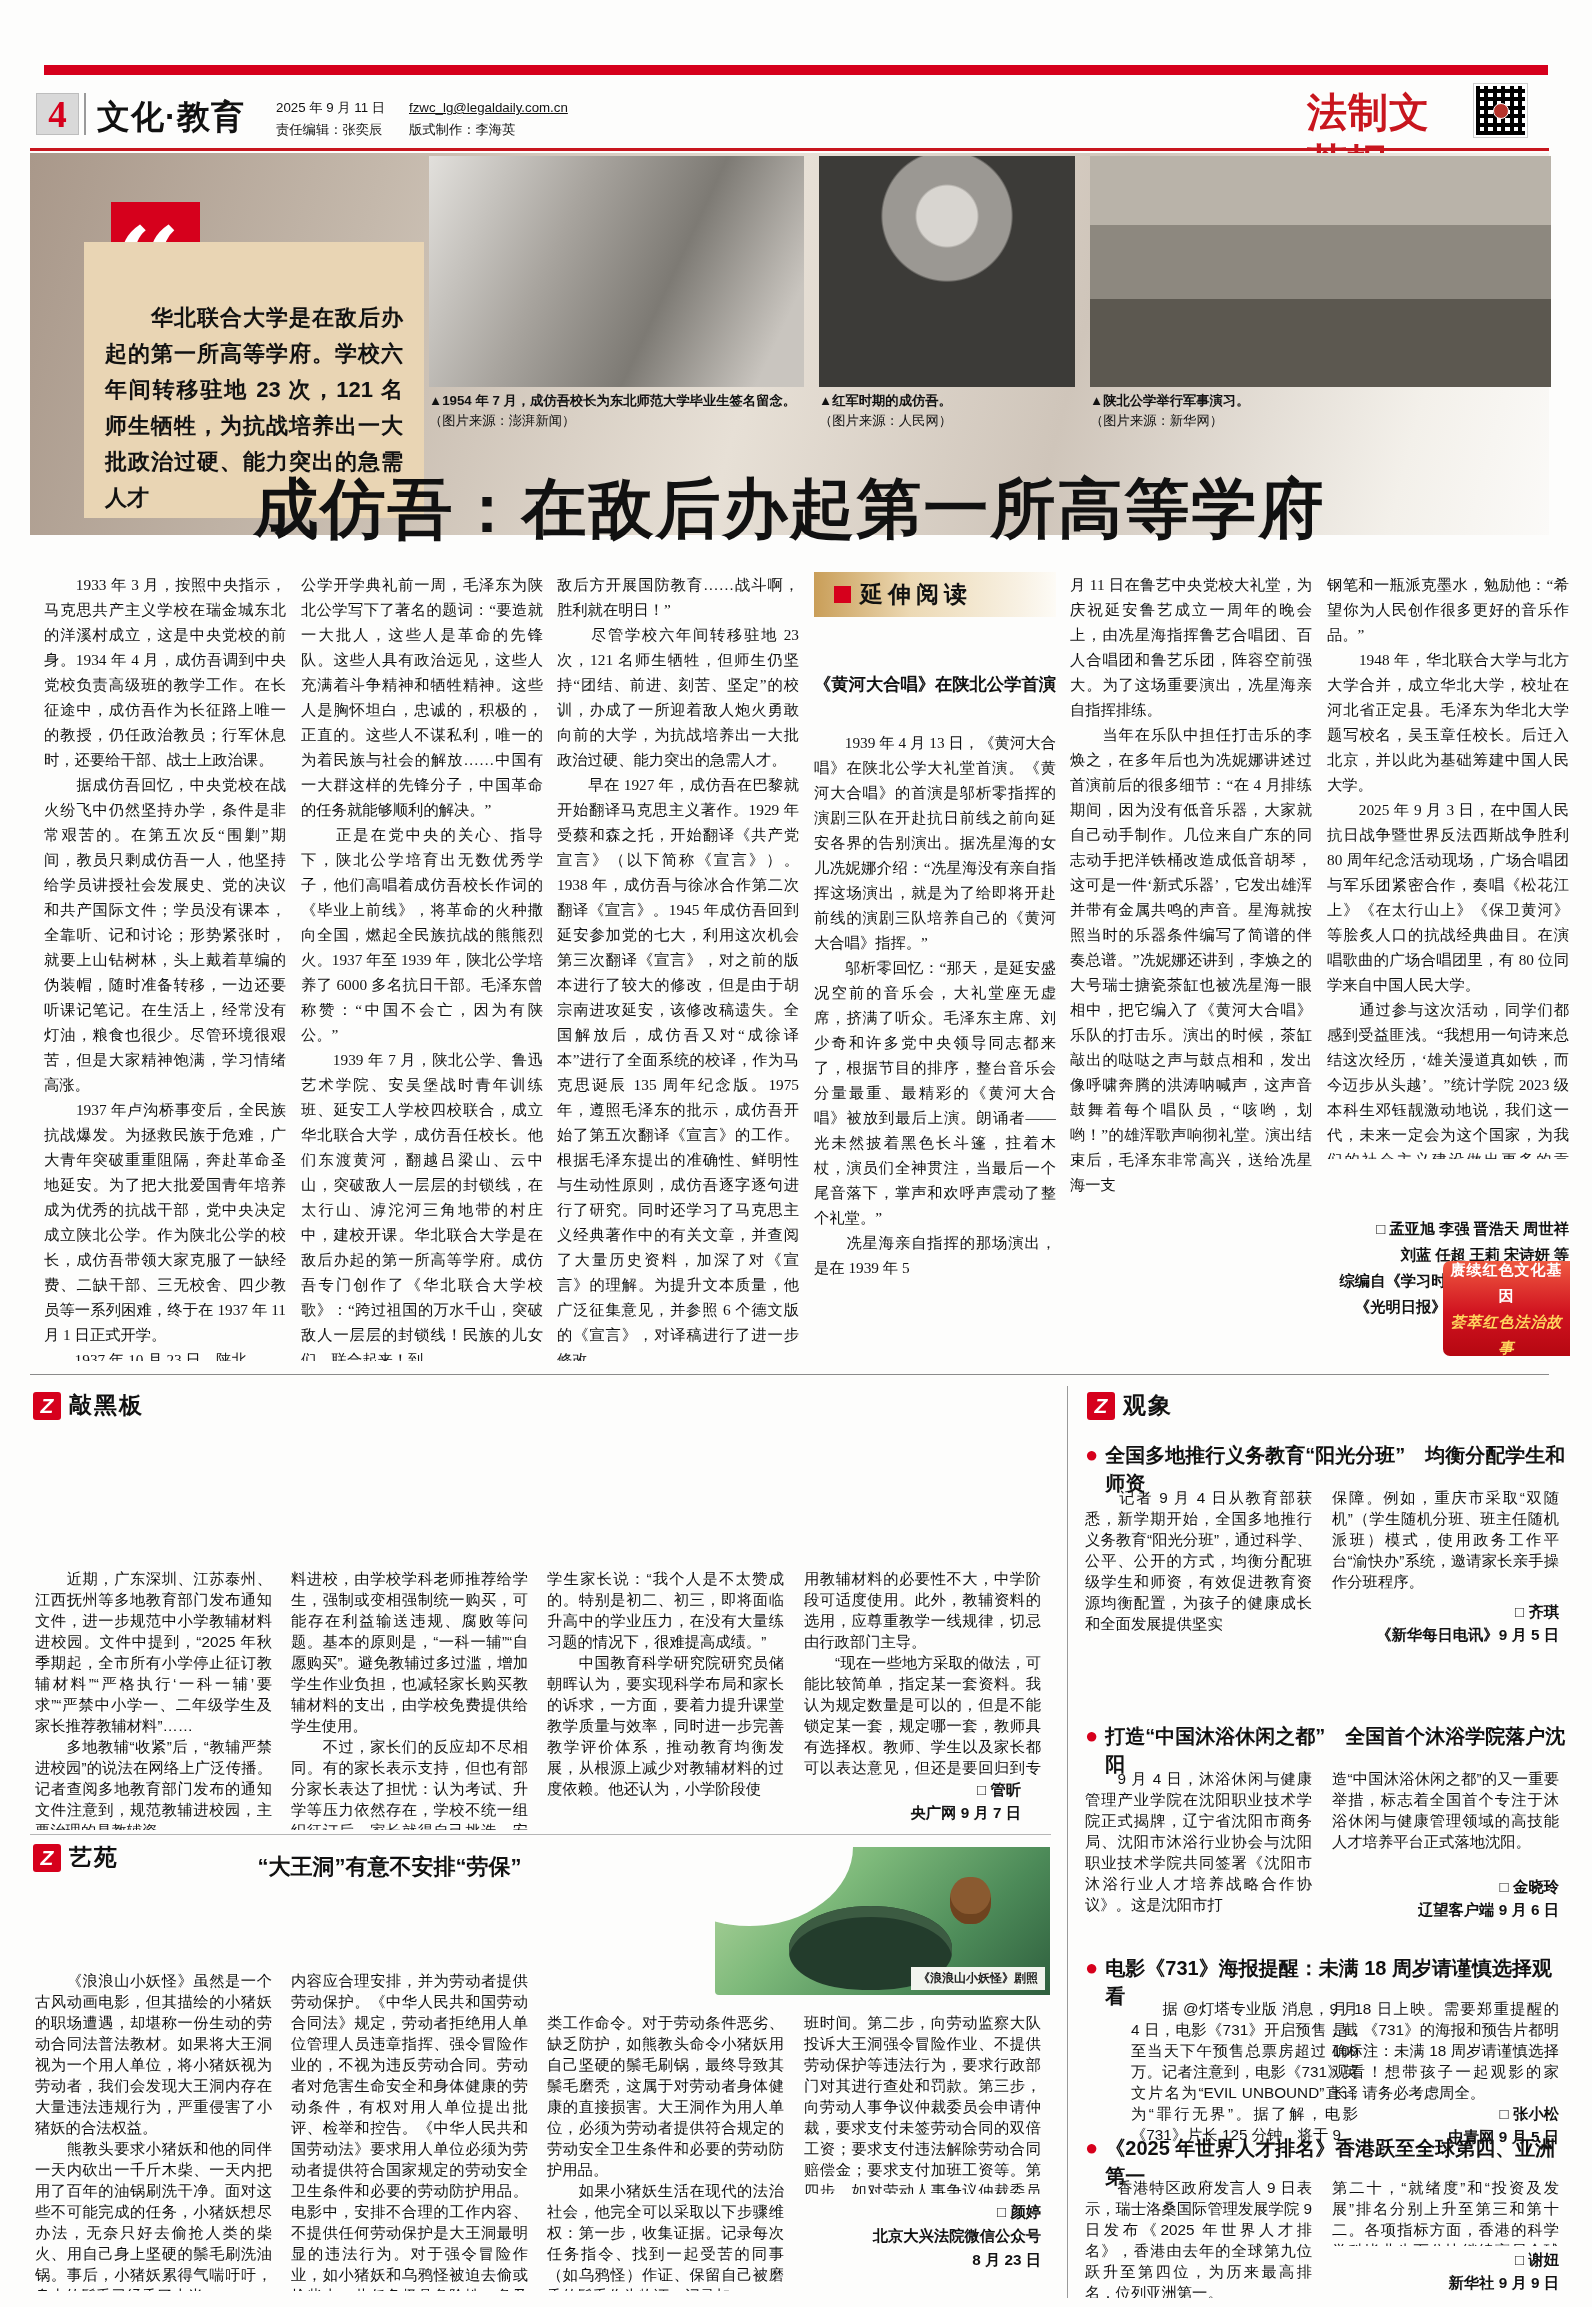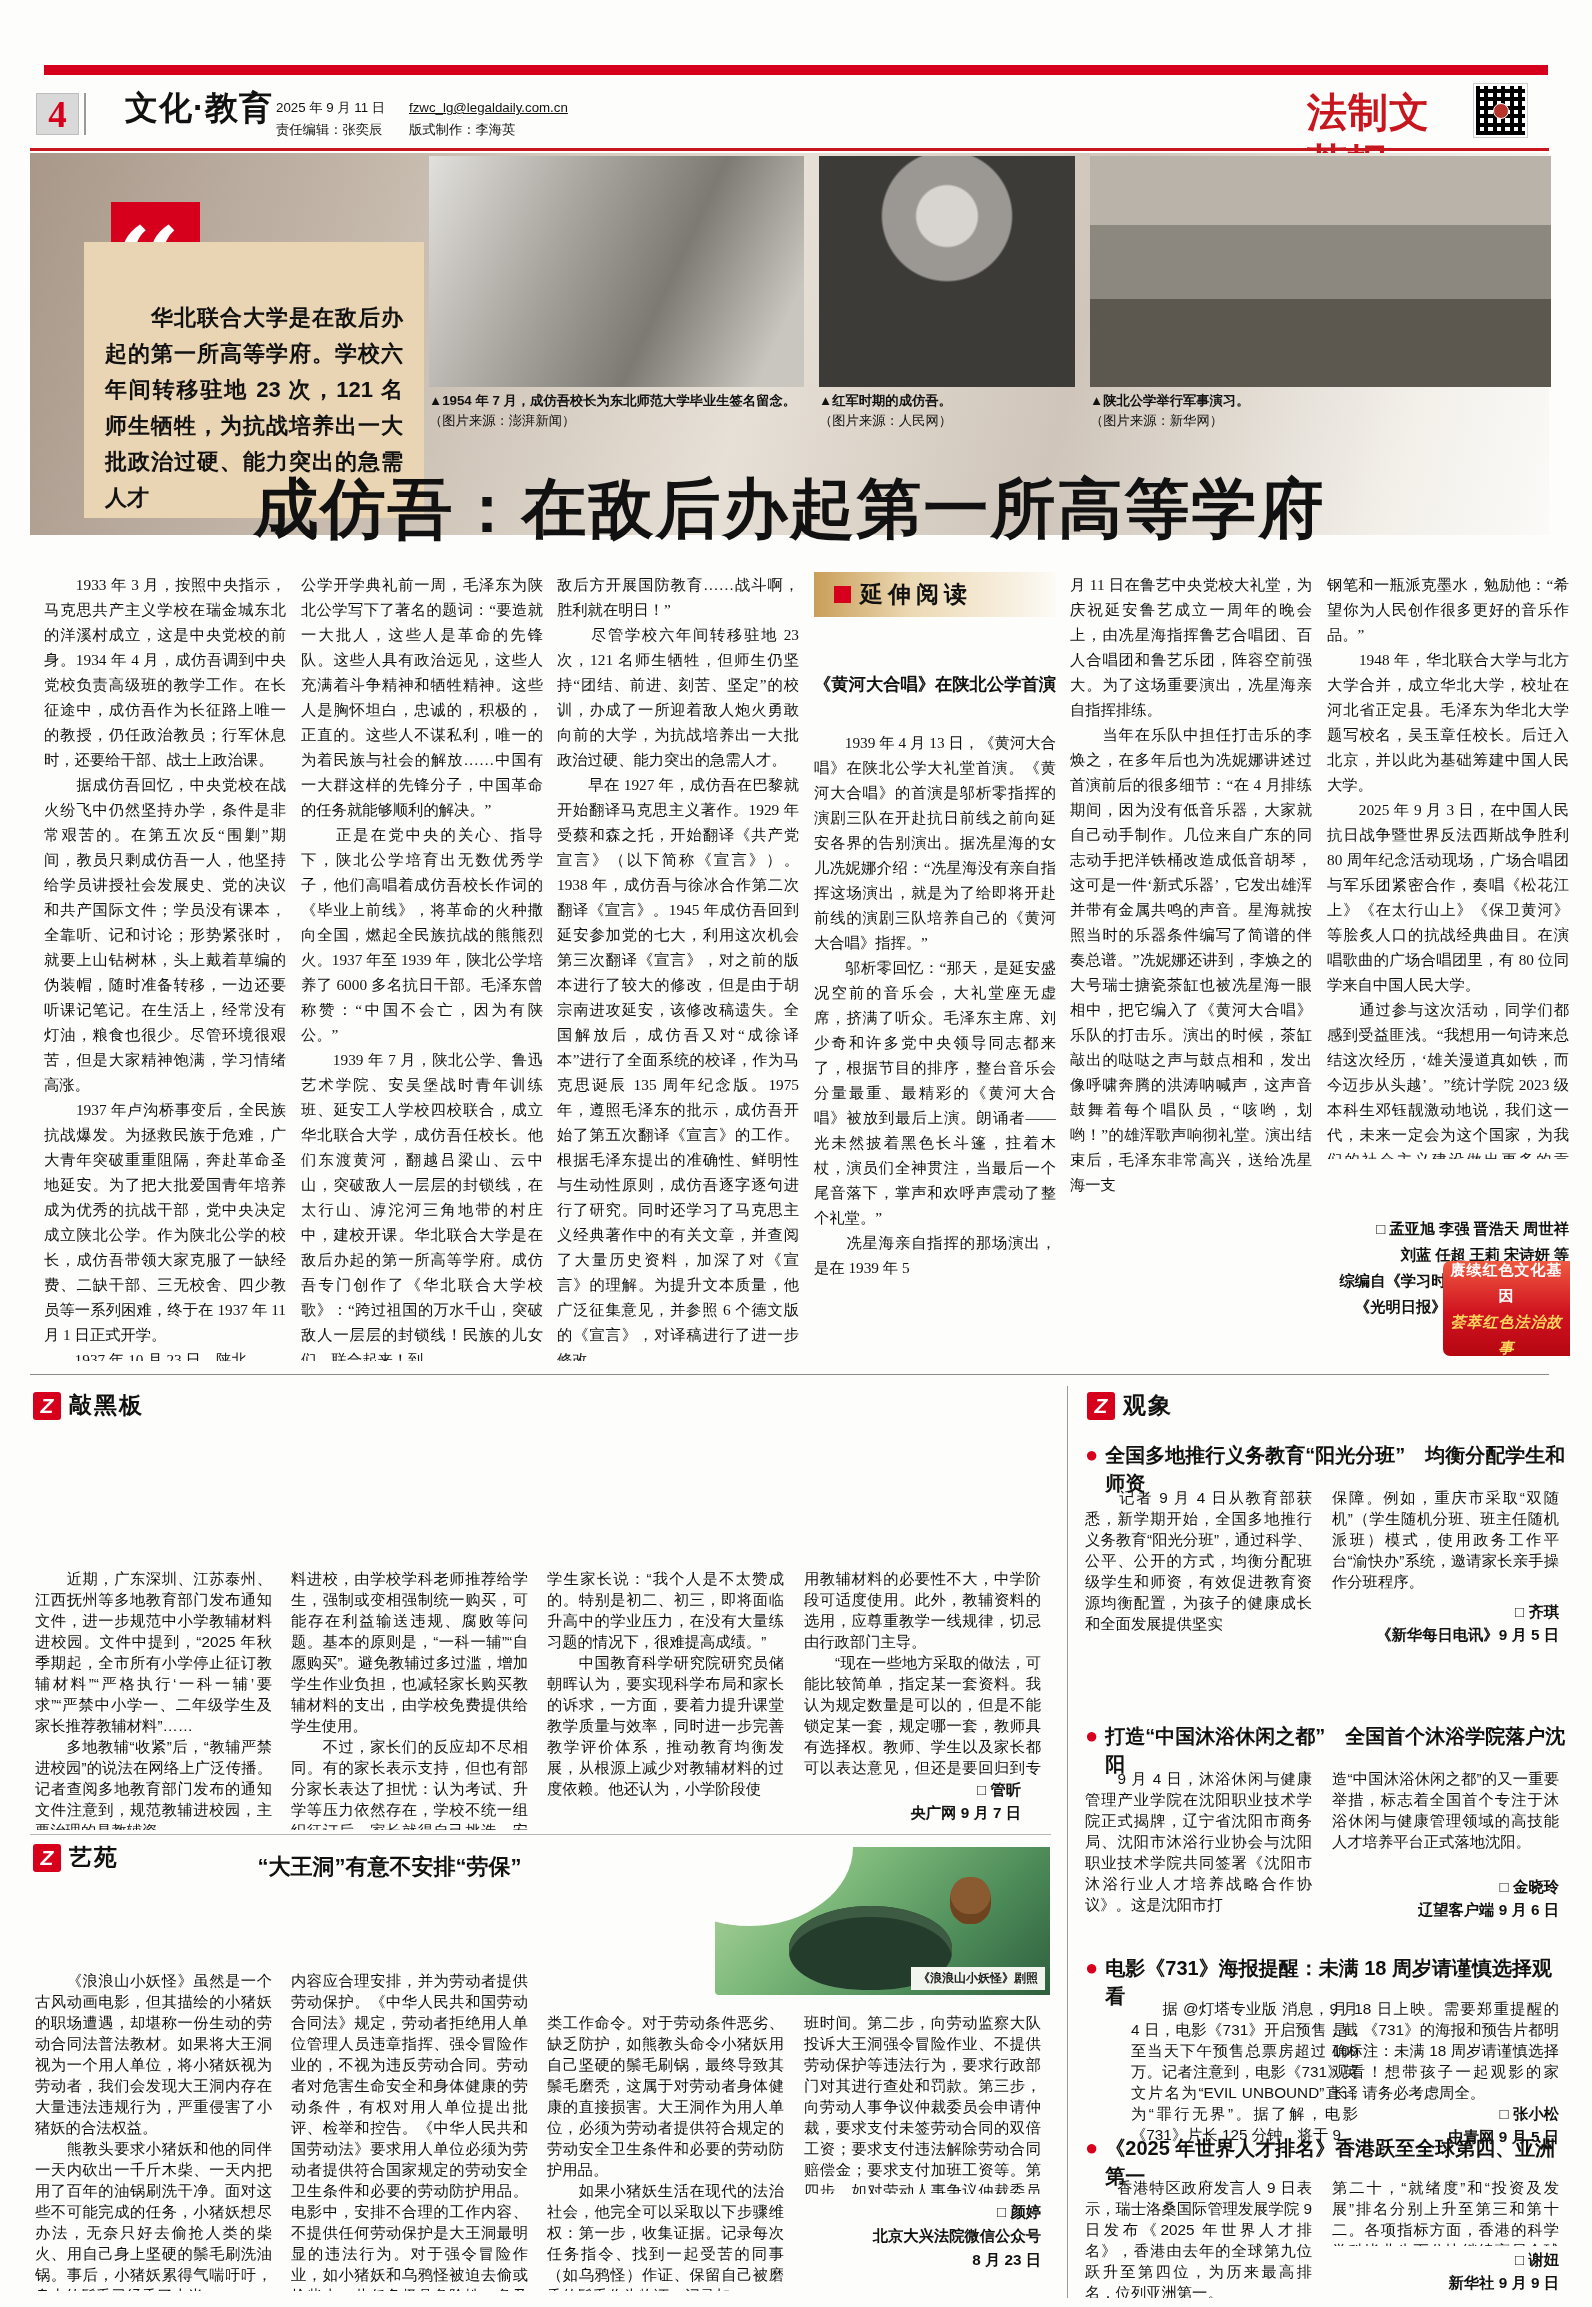--- a/index.html
+++ b/index.html
@@ -9,21 +9,21 @@
     font-family:"Liberation Sans","DejaVu Sans",sans-serif; color:#111;
   }
   .abs { position:absolute; }
   .sans { font-family:"Liberation Sans","DejaVu Sans",sans-serif; }
   
   .topbar { left:44px; top:65px; width:1504px; height:10px; background:#d6001c; }
   .pagenum-box { left:36px; top:93px; width:43px; height:42px; background:#d9d9d9; border:0.5px solid #bdbdbd;
     display:flex; align-items:center; justify-content:center; }
   .pagenum { font-size:37px; font-weight:bold; color:#d6001c; font-family:"Liberation Serif",serif; }
   .head-divider { left:84px; top:93px; width:1.5px; height:42px; background:#9a9a9a; }
-  .section-title { left:97px; top:86px; font-size:33px; font-weight:bold; letter-spacing:1px;margin-left:28px; }
+  .section-title { left:97px; top:95px; font-size:33px; font-weight:bold; letter-spacing:1px; }
   .meta { font-size:13.3px; line-height:22px; color:#111; }
   .email { text-decoration:underline; }
   .masthead { left:1307px; top:87px; width:158px; font-size:40px; font-weight:900; color:#c8161e;
     font-family:"Liberation Serif",serif; letter-spacing:1px; line-height:51px; }
   .qr { left:1474px; top:84px; width:53px; height:53px; background:
       repeating-linear-gradient(0deg,#000 0 4px,transparent 4px 8.4px),
       repeating-linear-gradient(90deg,#000 0 4px,transparent 4px 8.4px),#fff;
       border:2px solid #fff; outline:0.5px solid #ccc; }
   .qr-dot { position:absolute; left:17px; top:17px; width:16px; height:16px; border-radius:50%;
       background:#b5342c; border:1.5px solid #fff; }

